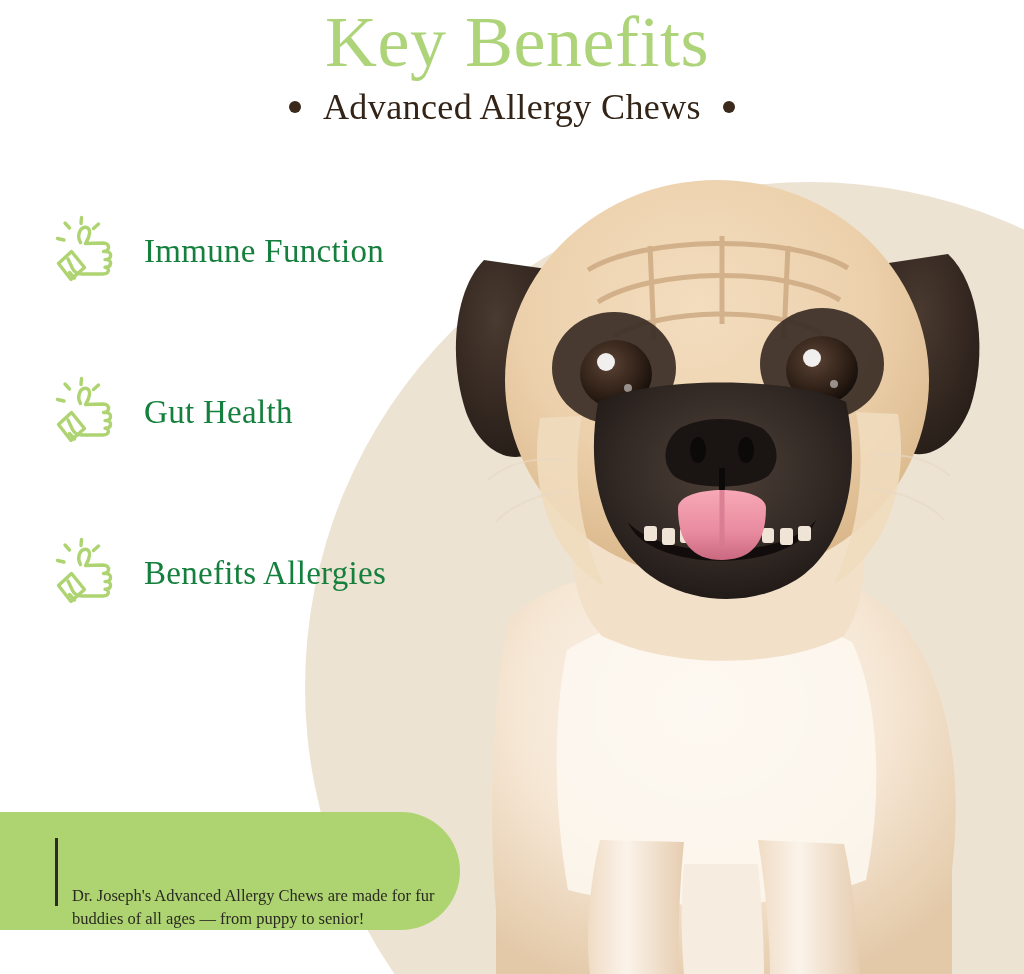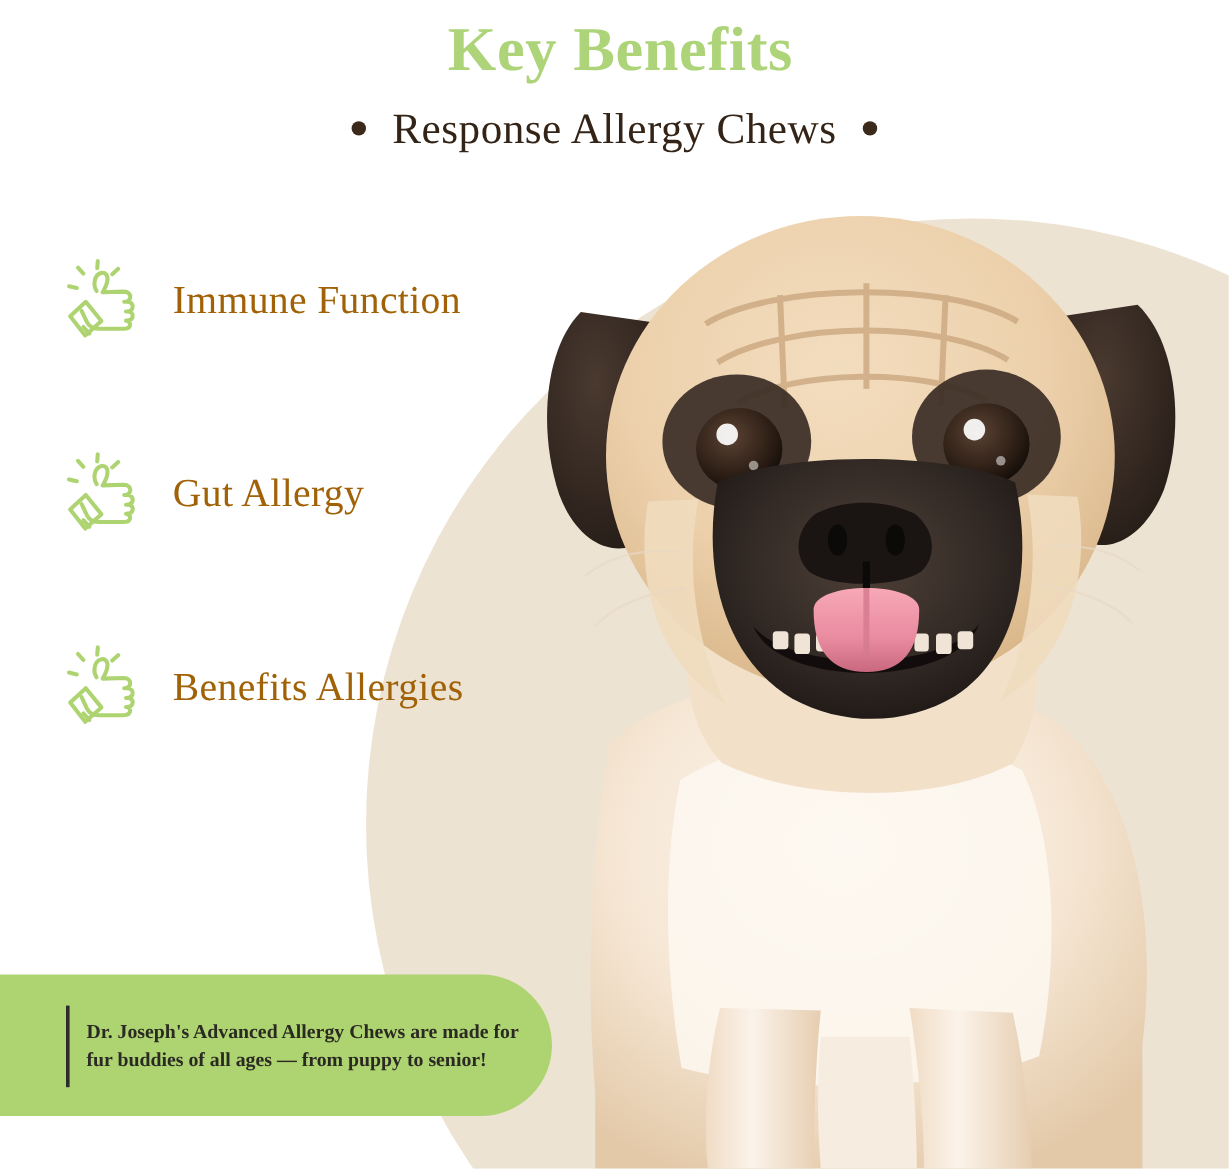--- a/index.html
+++ b/index.html
@@ -33,26 +33,26 @@
   .header {
     position: absolute;
     left: 0;
     top: 0;
     width: 1024px;
     text-align: center;
     z-index: 6;
   }
   .title {
     font-family: "Liberation Serif", serif;
-    font-size: 52px;
+    font-size: 72px;
     line-height: 80px;
     color: #aed47a;
     margin: 2px 0 0 0;
     letter-spacing: 0.5px;
-    font-weight: bold;
+    font-weight: normal;
     padding-left: 10px;
   }
   .subtitle-row {
     display: flex;
     align-items: center;
     justify-content: center;
     gap: 22px;
     margin-top: 4px;
   }
   .sub-dot {
@@ -88,21 +88,21 @@
   .benefit-icon {
     flex: 0 0 auto;
     width: 72px;
     height: 72px;
     display: block;
   }
   .benefit-label {
     font-family: "Liberation Serif", serif;
     font-size: 33px;
     line-height: 38px;
-    color: #a16207;
+    color: #15803d;
     letter-spacing: 0.3px;
     white-space: nowrap;
   }
 
   
   .dog {
     position: absolute;
     left: 392px;
     top: 150px;
     width: 632px;
@@ -116,22 +116,21 @@
     position: absolute;
     left: 0;
     top: 812px;
     width: 460px;
     height: 118px;
     background: #aed472;
     border-top-right-radius: 59px;
     border-bottom-right-radius: 59px;
     z-index: 8;
     display: flex;
-    align-items: center;
-    font-weight: bold;
+    align-items: flex-end;
   }
   .callout-rule {
     position: absolute;
     left: 55px;
     top: 26px;
     width: 3px;
     height: 68px;
     background: #2b2b2b;
   }
   .callout-text {
@@ -263,21 +262,21 @@
         <path d="M478 306 C516 302 542 312 558 326"></path>
         <path d="M476 338 C514 342 540 356 552 370"></path>
       </g>
     </svg>
   </div>
 
   <div class="header">
     <div class="title">Key Benefits</div>
     <div class="subtitle-row">
       <span class="sub-dot"></span>
-      <span class="subtitle">Response Allergy Chews</span>
+      <span class="subtitle">Advanced Allergy Chews</span>
       <span class="sub-dot"></span>
     </div>
   </div>
 
   <div class="benefits">
 
     <div class="benefit-row">
       <span class="benefit-icon">
         <svg viewBox="0 0 72 72" xmlns="http://www.w3.org/2000/svg" fill="none" stroke="#aed472" stroke-width="3.4" stroke-linecap="round" stroke-linejoin="round">
           <path d="M30.5 27.5 C27 22 29 14 34 12.5 C38 11.5 40 14.5 39.5 18.5 C39 23 37 26 35.5 28.5
@@ -307,21 +306,21 @@
                    L55 52.2 C57.5 52.2 58.8 54.2 58.3 56.2 C57.8 58.2 55.6 59 53 59
                    L32 59 C27 59 24 56.5 22.5 53.5 L18 44"></path>
           <path d="M21.5 36.5 L8.5 48.5 L21 64.5 L34.5 52.5 Z"></path>
           <path d="M19.5 57.5 L24.5 63"></path>
           <path d="M31 8.5 L31.5 2.5"></path>
           <path d="M19.5 13 L15 8"></path>
           <path d="M43.5 13.5 L48.5 9"></path>
           <path d="M14 25 L7.5 23.5"></path>
         </svg>
       </span>
-      <span class="benefit-label">Gut Allergy</span>
+      <span class="benefit-label">Gut Health</span>
     </div>
 
 
     <div class="benefit-row">
       <span class="benefit-icon">
         <svg viewBox="0 0 72 72" xmlns="http://www.w3.org/2000/svg" fill="none" stroke="#aed472" stroke-width="3.4" stroke-linecap="round" stroke-linejoin="round">
           <path d="M30.5 27.5 C27 22 29 14 34 12.5 C38 11.5 40 14.5 39.5 18.5 C39 23 37 26 35.5 28.5
                    L53 28 C57 28 59 30.5 58.5 33 C58 35.5 55.5 36.5 53.5 36.5
                    L56 36.5 C59.5 36.5 61 39 60.5 41.3 C60 43.6 57.5 44.6 55 44.6
                    L56.5 44.6 C59.5 44.6 61 46.8 60.5 49 C60 51.2 57.8 52.2 55.3 52.2

